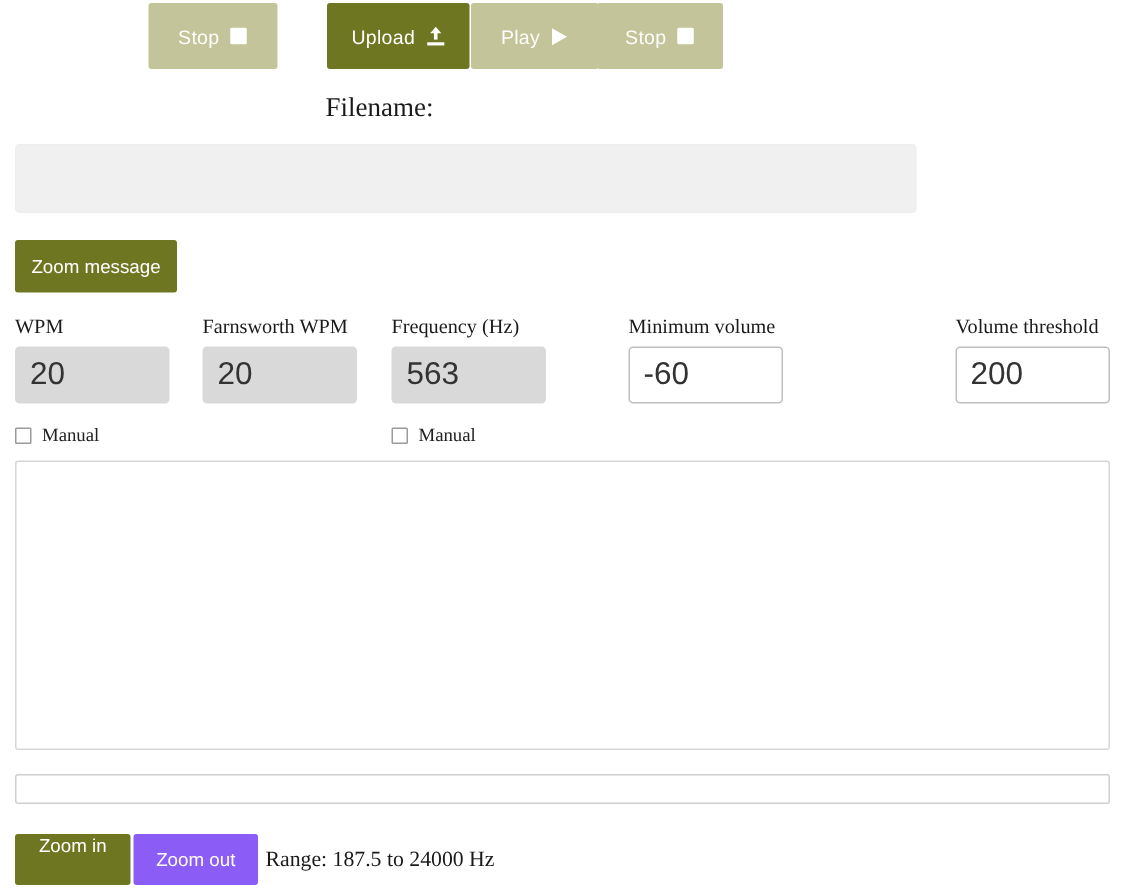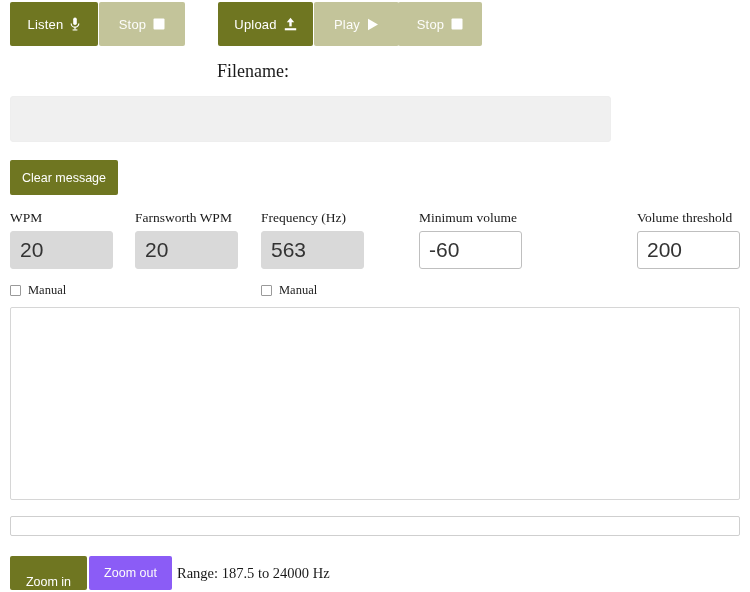--- a/index.html
+++ b/index.html
@@ -199,21 +199,21 @@
   .btn-zoom-in {
     position: absolute;
     left: 10px; top: 556px;
     width: 77px; height: 34px;
     background: #6f7621;
     border: none; border-radius: 2px;
     color: #ffffff;
     font-family: "Liberation Sans", "DejaVu Sans", sans-serif;
     font-size: 12.5px;
     cursor: pointer;
-    display: flex; align-items: flex-end; justify-content: center;
+    display: flex; align-items: flex-start; justify-content: center;
     user-select: none;
   }
   .btn-zoom-out {
     position: absolute;
     left: 89px; top: 556px;
     width: 83px; height: 34px;
     background: #8b5cf6;
     border: none; border-radius: 2px;
     color: #fdfdfb;
     font-family: "Liberation Sans", "DejaVu Sans", sans-serif;
@@ -228,31 +228,20 @@
     font-size: 14.5px;
     color: #1a1a1a;
     white-space: nowrap;
   }
 </style>
 </head>
 <body>
 
 <div class="toolbar">
 
-  <button class="btn btn-primary btn-listen">
-    <span>Listen</span>
-    <span class="glyph">
-      <svg width="10" height="14" viewBox="0 0 10 14">
-        <rect x="3.2" y="0.5" width="3.6" height="7.5" rx="1.8" fill="#ffffff"></rect>
-        <path d="M1.2 6.4 a3.8 3.8 0 0 0 7.6 0" fill="none" stroke="#ffffff" stroke-width="1.2"></path>
-        <rect x="4.4" y="10" width="1.2" height="2.6" fill="#ffffff"></rect>
-        <rect x="2.6" y="12.4" width="4.8" height="1.1" fill="#ffffff"></rect>
-      </svg>
-    </span>
-  </button>
 
   <button class="btn btn-muted btn-stop1">
     <span>Stop</span>
     <span class="glyph">
       <svg width="12" height="12" viewBox="0 0 12 12">
         <rect x="0.5" y="0.5" width="11" height="11" rx="1" fill="#ffffff"></rect>
       </svg>
     </span>
   </button>
 
@@ -283,21 +272,21 @@
         <rect x="0.5" y="0.5" width="11" height="11" rx="1" fill="#ffffff"></rect>
       </svg>
     </span>
   </button>
 </div>
 
 <div class="filename-label">Filename:</div>
 <input class="filename-input" type="text" value="" style="">
 
 <button class="btn-clear">
-  <span>Clear message</span>
+  <span>Zoom message</span>
 </button>
 
 <div class="fields">
 
   <div class="field f1">
     <span class="field-label">WPM</span>
     <input class="field-input input-disabled" type="text" disabled="" value="20" style="">
   </div>
 
   <div class="field f2">

